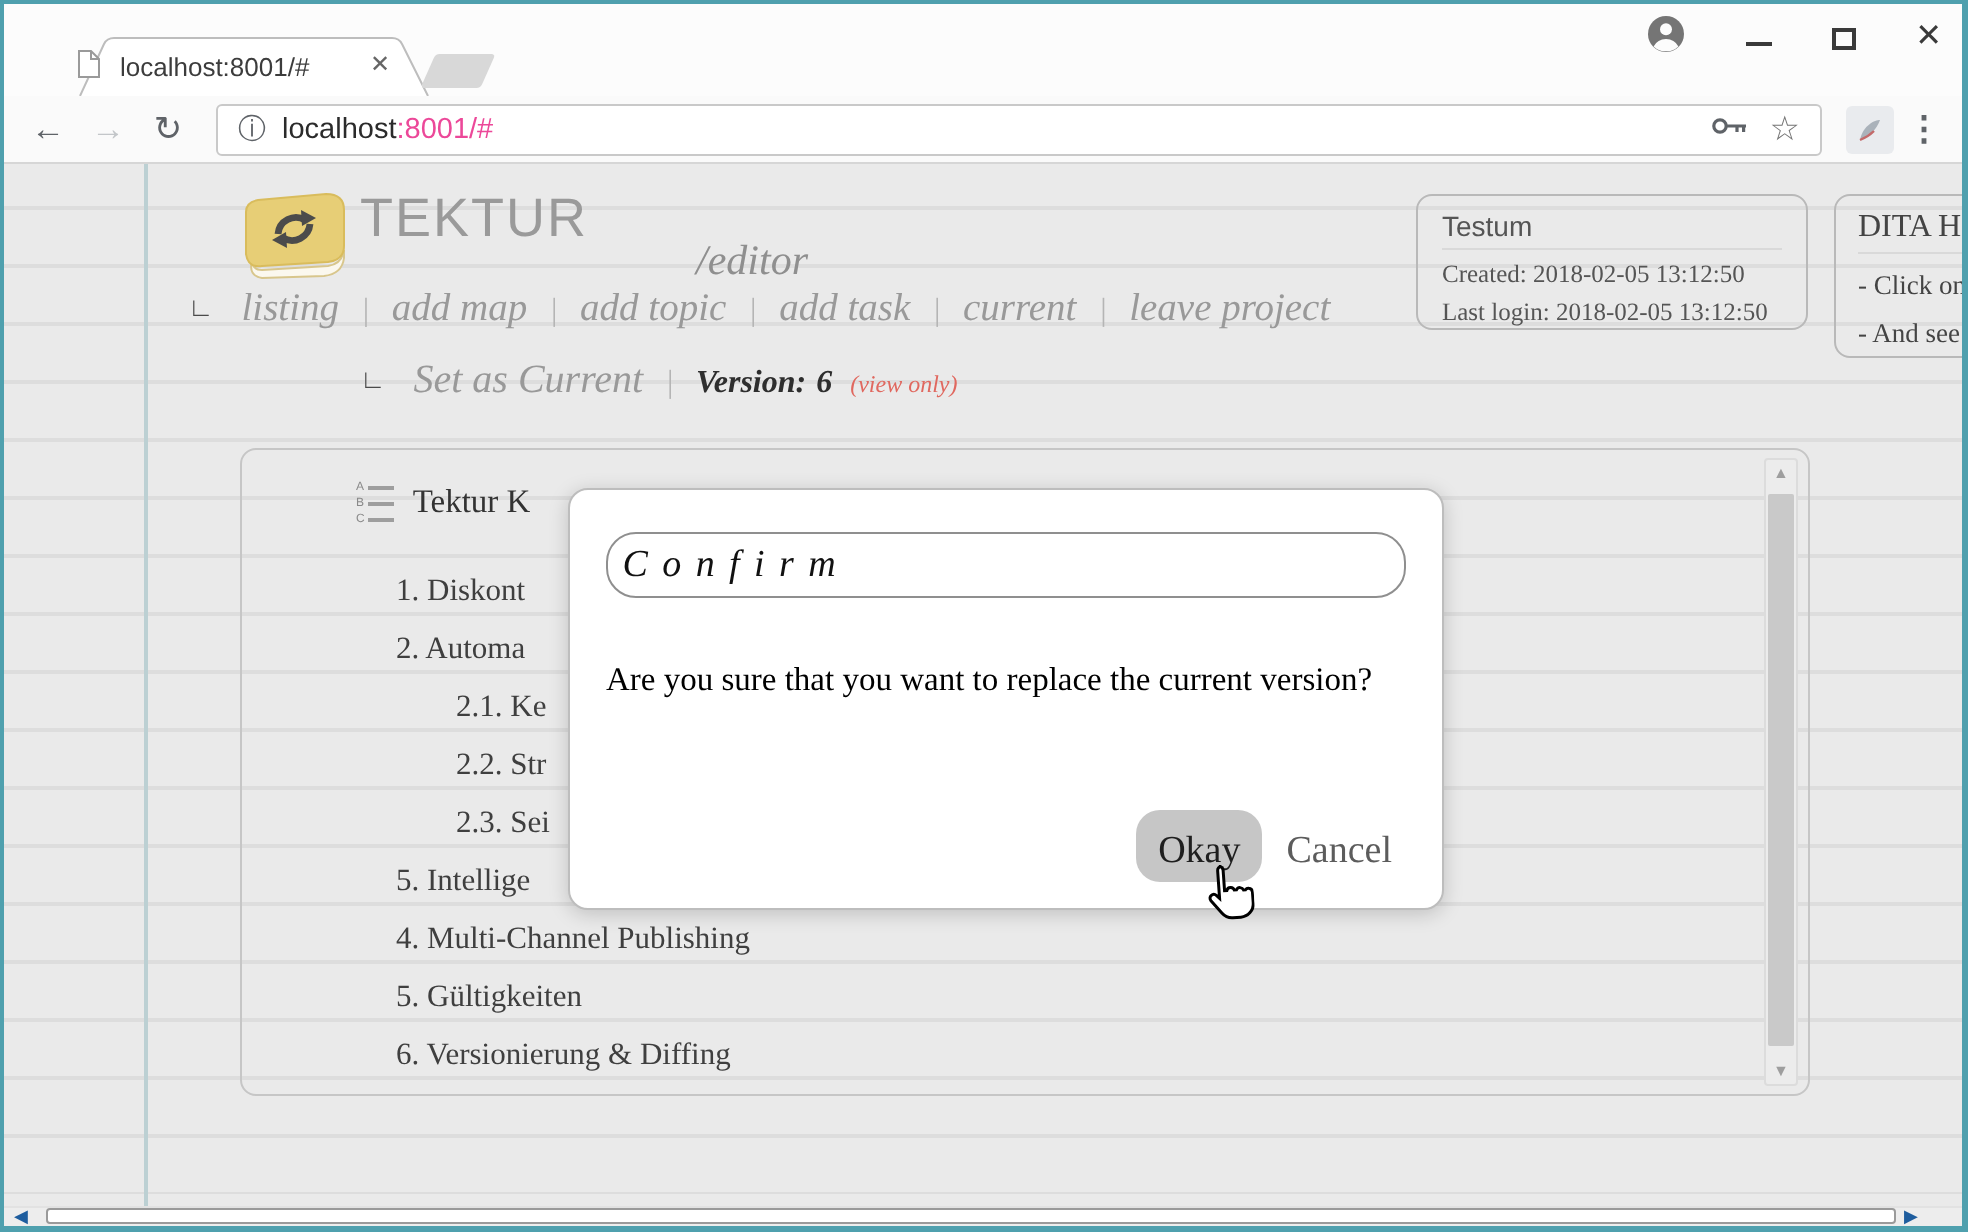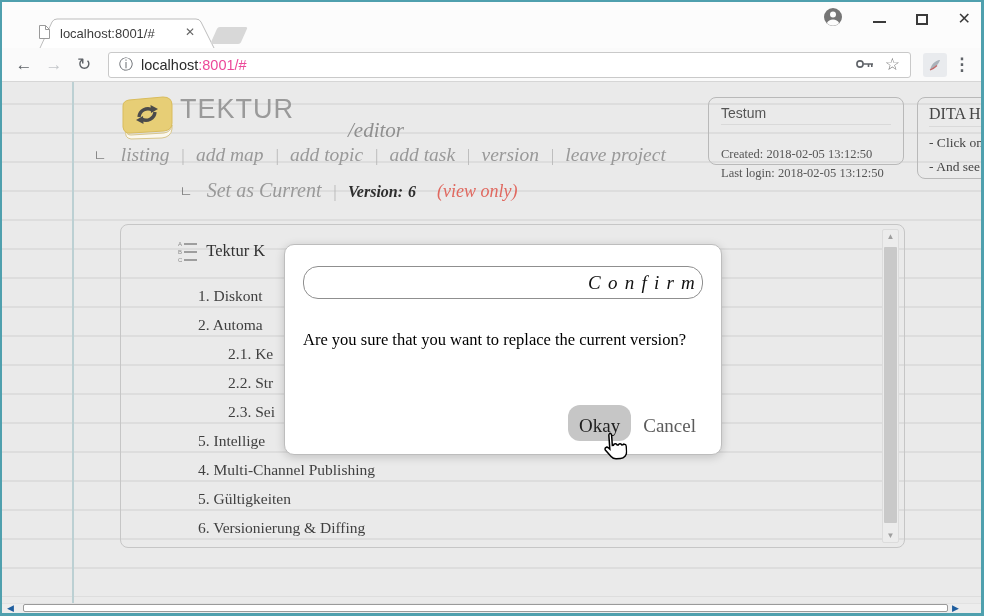--- a/index.html
+++ b/index.html
@@ -38,43 +38,43 @@
   .logo{position:absolute;left:114px;top:12px}
   .brand{position:absolute;left:178px;top:12px;font-size:27px;font-weight:300;letter-spacing:1px;color:#9a9a9a}
   .brand-suffix{position:absolute;left:346px;top:36px;font-family:"Liberation Serif",serif;font-style:italic;font-size:21px;color:#8f8f8f}
   .nav-row{position:absolute;left:92px;top:62px;display:flex;align-items:baseline;font-family:"Liberation Serif",serif;font-style:italic;font-size:19.5px;color:#999}
   .corner{font-style:normal;font-family:"Liberation Sans",sans-serif;font-size:13px;color:#4a4a4a;font-weight:bold;margin-right:14px;position:relative;top:-2px}
   .nav-link{color:#999}
   .nav-sep{color:#b5b5b5;padding:0 11px;font-size:16px}
   .subnav-row{position:absolute;left:178px;top:97px;display:flex;align-items:baseline;font-family:"Liberation Serif",serif;font-style:italic;font-size:20px;color:#999}
   .version-label,.version-value{font-size:16px;font-weight:bold;color:#2e2e2e}
   .version-value{margin-left:5px}
-  .view-only{font-size:18px;color:#E0685F;margin-left:21px}
+  .view-only{font-size:12px;color:#E0685F;margin-left:9px}
   .side-box{position:absolute;border:1px solid #b9b9b9;border-radius:8px;color:#555}
   .user-box{left:706px;top:15px;width:196px;height:68px;padding:7px 12px 0}
-  .user-box .box-title{font-size:14px;color:#555;border-bottom:1px solid #d9d9d9;padding-bottom:3px;margin-bottom:20px}
+  .user-box .box-title{font-size:14px;color:#555;border-bottom:1px solid #d9d9d9;padding-bottom:3px;margin-bottom:3px}
   .user-box .box-line{font-family:"Liberation Serif",serif;font-size:12.5px;line-height:1.55;color:#555}
   .help-box{left:915px;top:15px;width:150px;height:82px;padding:7px 0 0 11px;color:#444}
   .help-box .box-title{font-family:"Liberation Serif",serif;font-size:16px;border-bottom:1px solid #d9d9d9;padding-bottom:3px;margin-bottom:4px}
   .help-box .box-line{font-family:"Liberation Serif",serif;font-size:13.5px;line-height:1.75}
   
   .content-box{position:absolute;left:118px;top:142px;width:785px;height:324px;border:1px solid #c6c6c6;border-radius:8px}
   .outline-row{position:absolute;font-family:"Liberation Serif",serif;font-size:15.5px;color:#3f3f3f;white-space:nowrap;display:flex;}
   .abc-icon{display:inline-flex;flex-direction:column;gap:2px;margin-right:9px}
   .abc-row{display:flex;align-items:center;gap:2px}
   .abc-letter{font-family:"Liberation Sans",sans-serif;font-size:6px;color:#8a8a8a;line-height:1}
   .abc-dash{width:13px;height:2px;background:#9e9e9e}
   .row-title{font-size:16.5px;color:#333}
   .vscroll{position:absolute;right:5px;top:4px;width:17px;height:314px;background:#ececec;border:1px solid #dcdcdc;border-radius:2px}
   .vscroll .arrow{position:absolute;left:0;width:100%;text-align:center;font-size:8px;color:#9e9e9e}
   .vscroll .up{top:2px}.vscroll .down{bottom:2px}
   .vscroll-thumb{position:absolute;left:1px;top:17px;width:13px;height:276px;background:#c9c9c9;border-radius:1px}
   
   .modal{position:absolute;left:282px;top:162px;width:438px;height:211px;background:#fff;border:1px solid #bdbdbd;border-radius:10px;box-shadow:0 2px 10px rgba(0,0,0,0.18);z-index:5}
-  .modal-titlebar{margin:21px 18px 0;height:33px;border:1px solid #8f8f8f;border-radius:15px;display:flex;align-items:center;justify-content:flex-end;background:#fff}
+  .modal-titlebar{margin:21px 18px 0;height:33px;border:1px solid #8f8f8f;border-radius:15px;display:flex;align-items:center;justify-content:flex-start;background:#fff}
   .modal-title{font-family:"Liberation Serif",serif;font-style:italic;font-size:19px;color:#111;letter-spacing:0.38em;margin-left:0.38em}
   .modal-message{margin:31px 18px 0;font-family:"Liberation Serif",serif;font-size:16.5px;color:#000}
   .modal-buttons{position:absolute;right:25px;bottom:13px;display:flex;align-items:baseline;gap:12px;font-family:"Liberation Serif",serif;font-size:19px}
   .okay-btn{background:#c6c6c6;border-radius:12px;padding:10px 11px 4px;color:#1f1f1f}
   .cancel-btn{color:#5c5c5c}
   .cursor-hand{position:absolute;left:316px;top:186px;z-index:6;transform:rotate(-4deg)}
   
   .hscroll{height:10px;background:#ededed;border-top:1px solid #e2e2e2;position:relative}
   .hscroll .harrow{position:absolute;top:-1px;font-size:9px;color:#1e5d9e;line-height:10px}
   .hscroll .left{left:5px}.hscroll .right{left:950px}
@@ -161,21 +161,21 @@
     <div class="nav-row">
       <span class="corner">∟</span>
       <span class="nav-link">listing</span>
       <span class="nav-sep">|</span>
       <span class="nav-link">add map</span>
       <span class="nav-sep">|</span>
       <span class="nav-link">add topic</span>
       <span class="nav-sep">|</span>
       <span class="nav-link">add task</span>
       <span class="nav-sep">|</span>
-      <span class="nav-link">version</span>
+      <span class="nav-link">current</span>
       <span class="nav-sep">|</span>
       <span class="nav-link">leave project</span>
     </div>
 
     <div class="subnav-row">
       <span class="corner">∟</span>
       <span class="nav-link">Set as Current</span>
       <span class="nav-sep">|</span>
       <span class="version-label">Version:</span>
       <span class="version-value">6</span>

